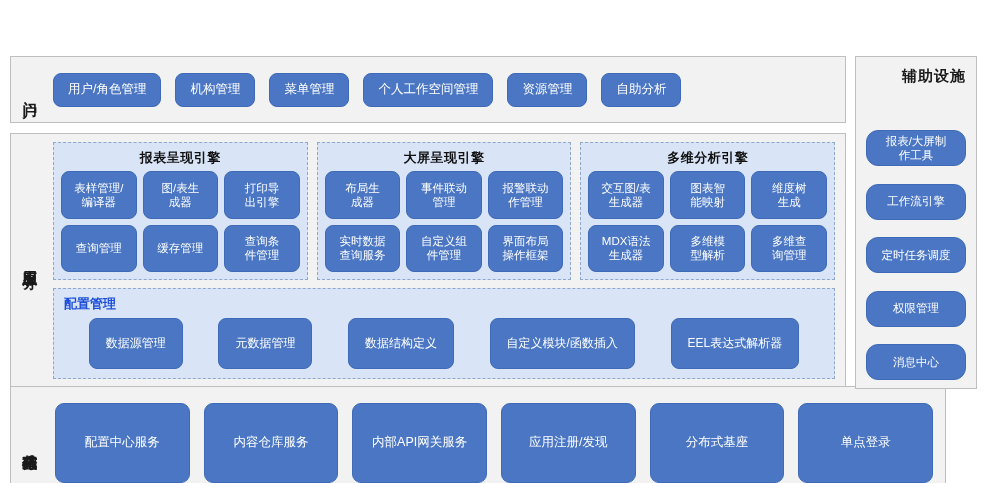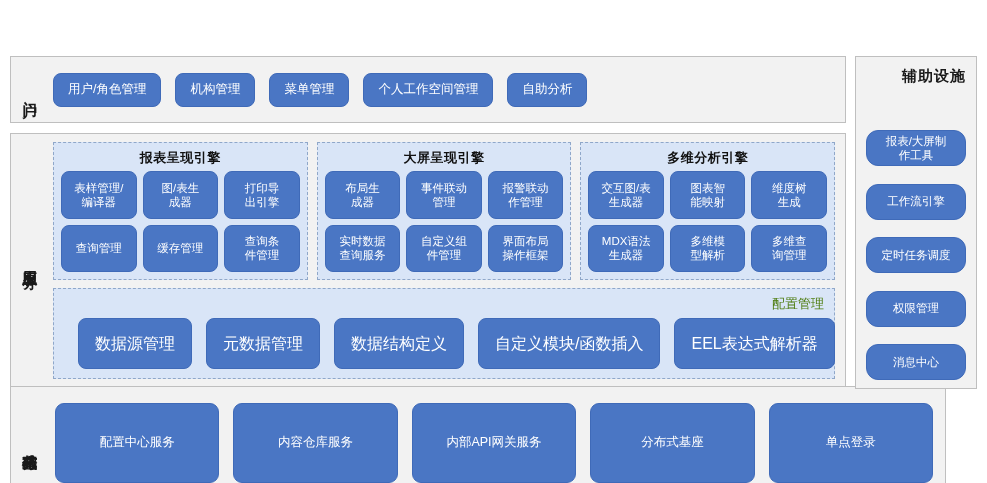--- a/index.html
+++ b/index.html
@@ -140,38 +140,38 @@
   #config-box {
     flex: 1;
     background: #d9e5f7;
     border: 1px dashed #8fa7c9;
     box-sizing: border-box;
     display: flex;
     flex-direction: column;
     padding: 4px 10px 9px 10px;
   }
   #config-title {
-    text-align: right;
+    text-align: left;
     font-size: 13px;
-    font-weight: normal;
-    color: #4d7c0f;
+    font-weight: bold;
+    color: #1d4ed8;
     padding: 2px 0 5px 0;
   }
   #config-items {
     flex: 1;
     display: flex;
     align-items: stretch;
     justify-content: space-around;
     gap: 14px;
     padding: 0 14px;
   }
   #config-items .btn {
     flex: 0 0 auto;
     padding: 0 16px;
-    font-size: 16px;
+    font-size: 12px;
     border-radius: 8px;
   }
 
   
   #bottom-row {
     position: absolute;
     left: 10px;
     top: 338px;
     width: 936px;
     height: 113px;
@@ -233,20 +233,21 @@
 
 <div id="root">
 
   <div id="top-row" class="panel">
     <div class="side-label">门户</div>
     <div id="portal-buttons">
       <div class="btn">用户/角色管理</div>
       <div class="btn">机构管理</div>
       <div class="btn">菜单管理</div>
       <div class="btn">个人工作空间管理</div>
+      <div class="btn">资源管理</div>
       <div class="btn">自助分析</div>
     </div>
   </div>
 
   <div id="mid-row" class="panel">
     <div class="side-label">应用服务</div>
     <div id="mid-content">
 
       <div id="engine-row">
 
@@ -317,20 +318,21 @@
 
     </div>
   </div>
 
   <div id="bottom-row" class="panel">
     <div class="side-label short">分布式基础</div>
     <div id="bottom-items">
       <div class="btn">配置中心服务</div>
       <div class="btn">内容仓库服务</div>
       <div class="btn">内部API网关服务</div>
+      <div class="btn">应用注册/发现</div>
       <div class="btn">分布式基座</div>
       <div class="btn">单点登录</div>
     </div>
   </div>
 
   <div id="aux-panel">
     <div id="aux-title">辅助设施</div>
     <div id="aux-items">
       <div class="btn">报表/大屏制
 作工具</div>

